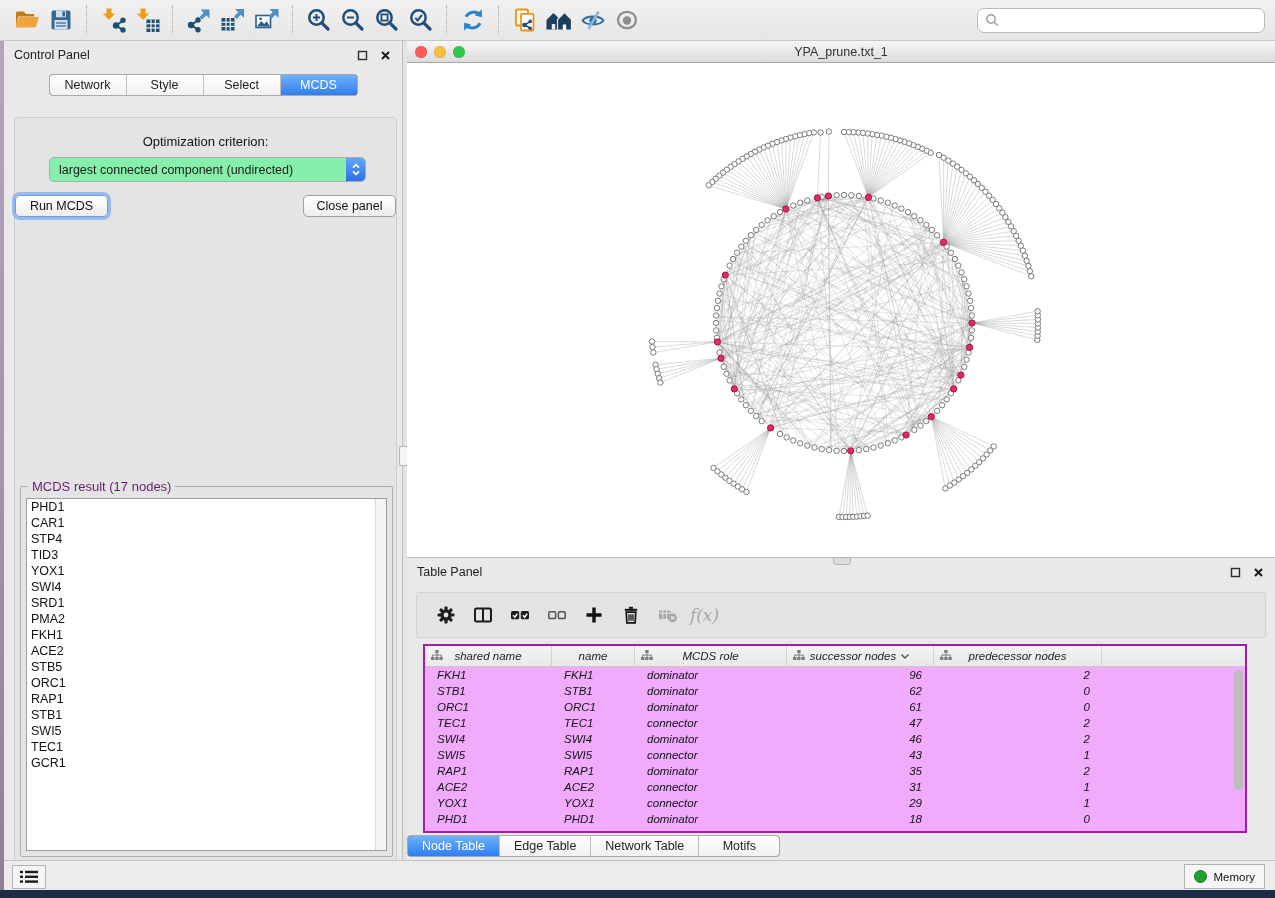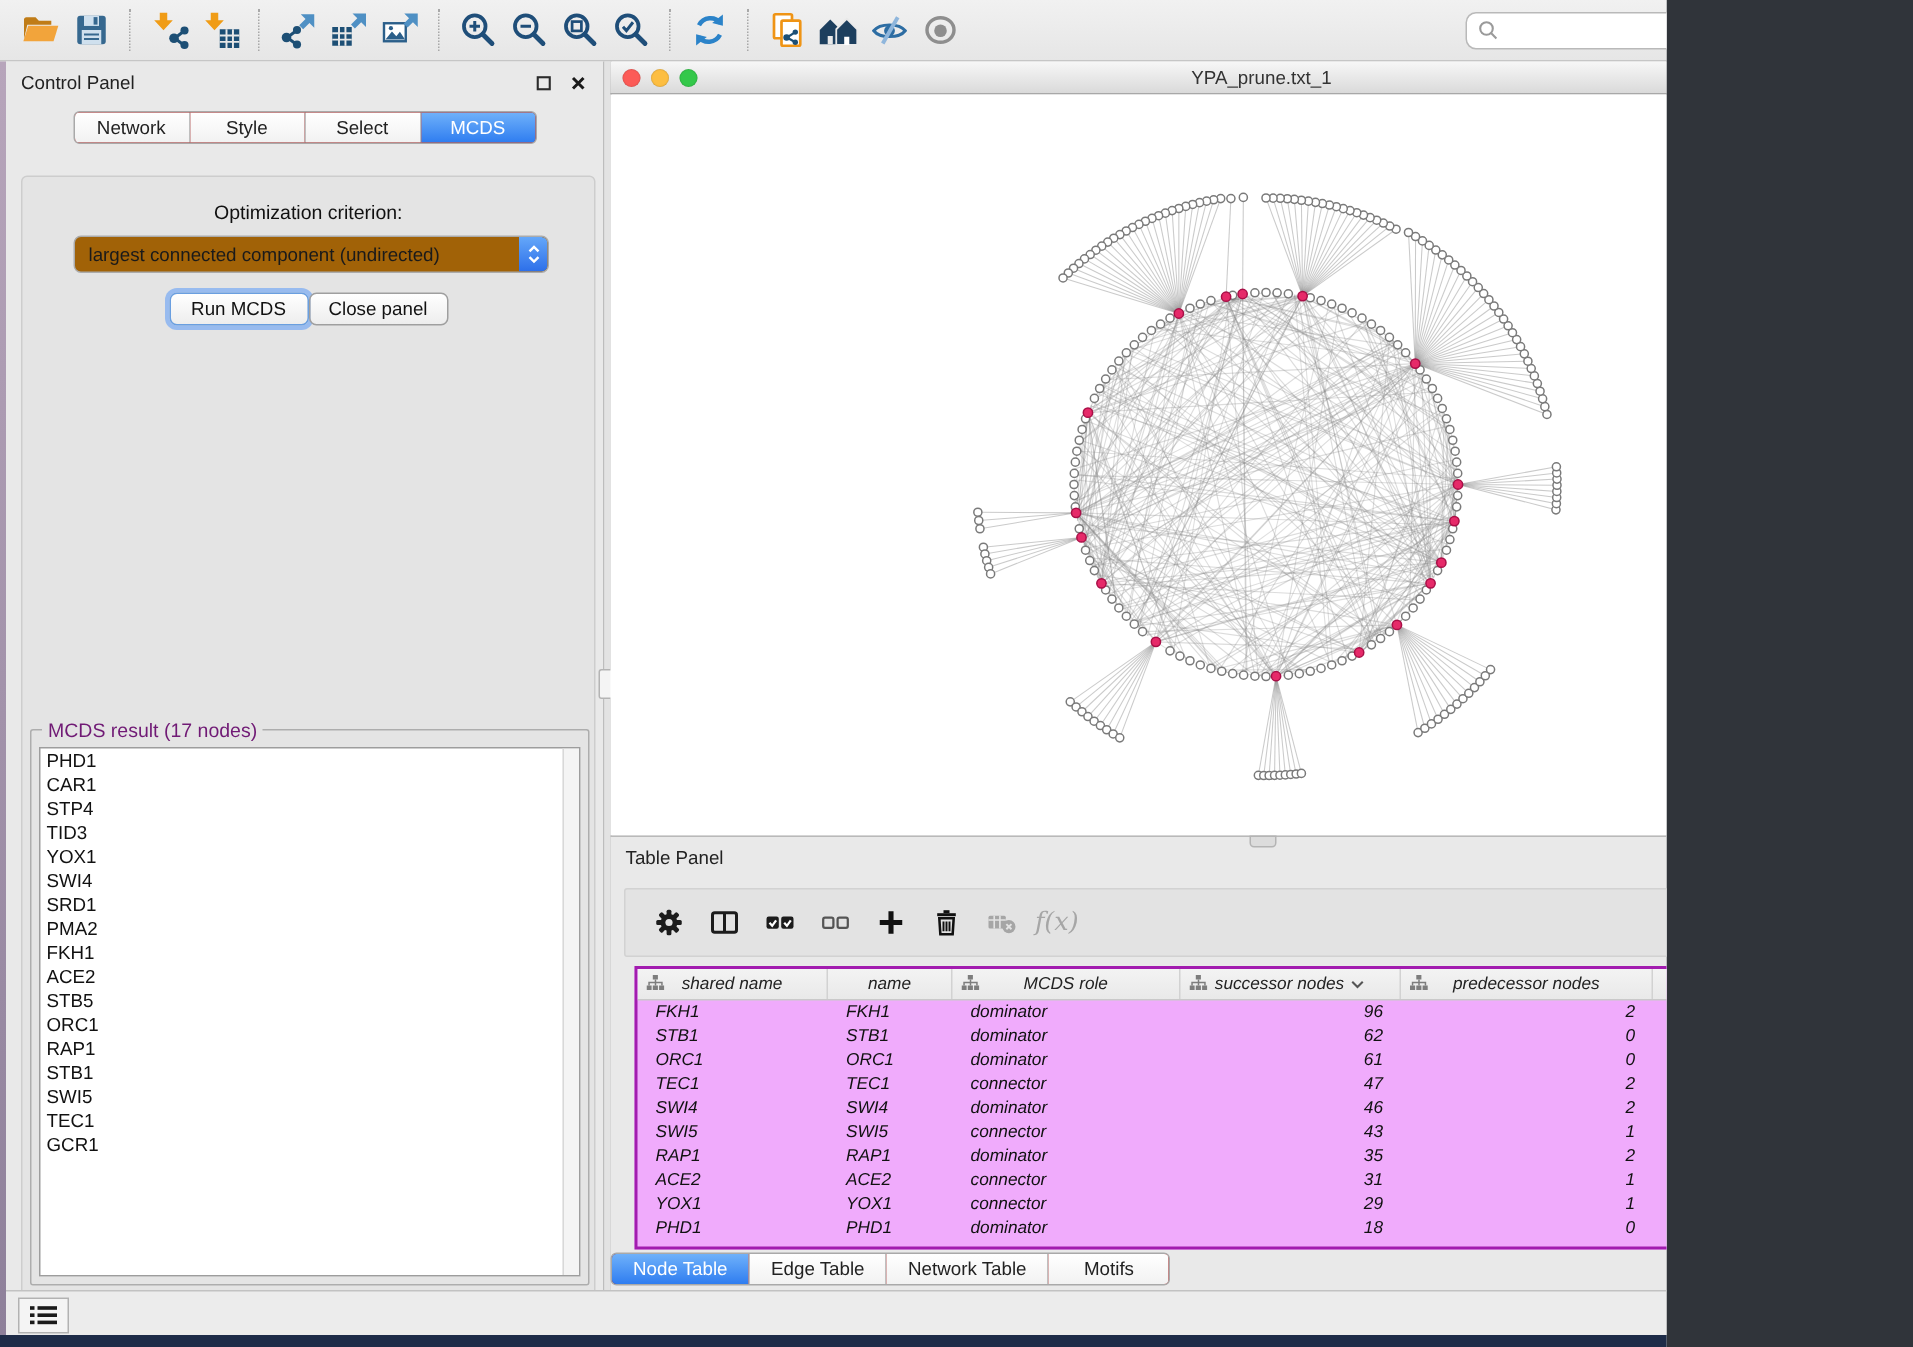--- a/index.html
+++ b/index.html
@@ -1,16 +1,16 @@
 <!DOCTYPE html>
 <html><head>
 <meta charset="utf-8">
 <style>
   html,body{margin:0;padding:0;background:#30343a;}
-  #screen{position:relative;width:1111px;height:898px;overflow:hidden;background:#ececec;
+  #screen{position:relative;width:1275px;height:898px;overflow:hidden;background:#ececec;
           font-family:"Liberation Sans",sans-serif;color:#1a1a1a;}
   
   .toolbar{position:absolute;left:0;top:0;width:1275px;height:41px;box-sizing:border-box;
            background:linear-gradient(#f1f1f1,#e6e6e6);border-bottom:1px solid #c6c6c6;
            display:flex;align-items:center;padding:0 10px;}
   .tbtn{width:34px;height:34px;display:flex;align-items:center;justify-content:center;flex:0 0 auto;}
   .tsep{width:1px;height:28px;border-left:1px dotted #a8a8a8;margin:0 8px;flex:0 0 auto;}
   .search{margin-left:auto;width:288px;height:25px;background:#fff;border:1px solid #b9b9b9;
           border-radius:7px;display:flex;align-items:center;padding:0 7px;box-sizing:border-box;}
   .search input{border:none;outline:none;flex:1;font:12px "Liberation Sans",sans-serif;background:transparent;}
@@ -29,26 +29,26 @@
   .panel-ctl .pbtn{width:14px;height:14px;display:flex;align-items:center;justify-content:center;}
   .tabbar{position:absolute;left:0;top:33px;width:100%;display:flex;justify-content:center;}
   .seg{display:flex;border:1px solid #a9a9a9;border-radius:4px;overflow:hidden;background:#b91c1c;}
   .seg .tab{min-width:52px;padding:3px 12px;font-size:12.5px;text-align:center;background:linear-gradient(#ffffff,#f2f2f2);
             border-right:1px solid #bfbfbf;cursor:default;color:#222;}
   .seg .tab:last-child{border-right:none;}
   .seg .tab.active{background:linear-gradient(#6fb1fa,#2f7df0);color:#fff;}
   .inner-panel{position:absolute;left:10px;top:56px;width:383px;height:747px;background:#e4e4e4;
                border:1px solid #cdcdcd;border-radius:4px;box-sizing:border-box;margin-top:20px;}
   .opt-label{margin-top:16px;text-align:center;font-size:13px;color:#111;}
-  .dropdown{margin:8px 30px 0 34px;height:23px;background:#a16207;border:1px solid #ababab;border-radius:5px;
+  .dropdown{margin:8px 30px 0 34px;height:23px;background:#86efac;border:1px solid #ababab;border-radius:5px;
             display:flex;align-items:center;overflow:hidden;}
   .dropdown .dval{flex:1;font-size:12.5px;padding-left:9px;white-space:nowrap;}
   .dropdown .stepper{width:19px;align-self:stretch;background:linear-gradient(#64a7f9,#2d6fe9);
                      display:flex;align-items:center;justify-content:center;border-radius:0 4px 4px 0;}
-  .btnrow{margin-top:13px;display:flex;justify-content:center;}
+  .btnrow{margin-top:13px;display:flex;justify-content:space-between;}
   .aqua-btn{min-width:93px;height:22px;background:linear-gradient(#ffffff,#ededed);border:1px solid #9f9f9f;
             border-radius:5px;font:12.5px "Liberation Sans",sans-serif;color:#111;display:flex;
             align-items:center;justify-content:center;padding:0 12px;box-sizing:border-box;}
   .aqua-btn.focused{box-shadow:0 0 0 3px rgba(110,165,245,.65);border-color:#6a9fe0;}
   .groupbox{position:absolute;left:5px;top:368px;width:371px;height:369px;border:1px solid #adadad;
             border-radius:2px;}
   .groupbox .legend{position:absolute;top:-8px;left:7px;background:#e4e4e4;padding:0 4px;font-size:13px;color:#701a75;}
   .mcds-list{position:absolute;left:5px;top:11px;right:5px;bottom:5px;background:#fff;border:1px solid #9d9d9d;
              overflow:hidden;}
   .mcds-scroll{position:absolute;top:0;right:0;width:10px;bottom:0;background:#f4f4f4;border-left:1px solid #d8d8d8;}

